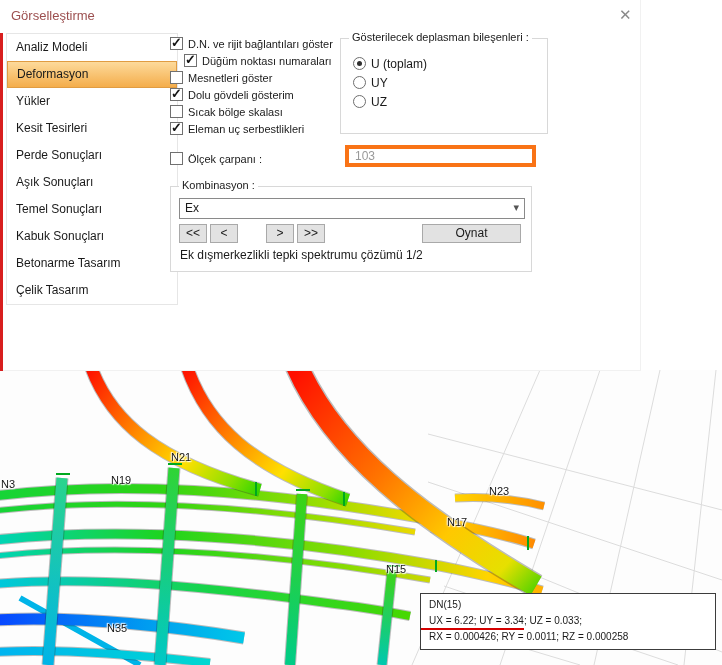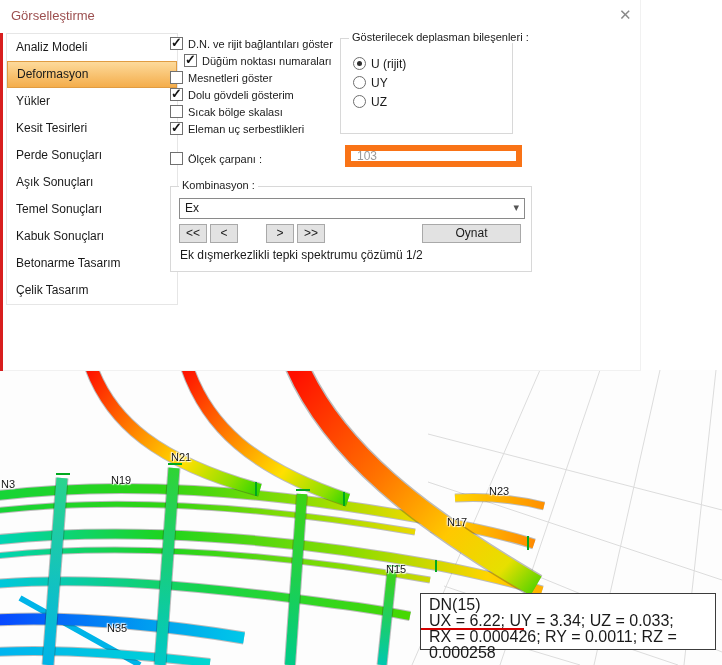--- a/index.html
+++ b/index.html
@@ -8,47 +8,47 @@
   .screen{position:relative;width:722px;height:665px;background:#fff;overflow:hidden;font-size:12px;color:#1a1a1a;}
 
   
   .viewport{position:absolute;left:0;top:370px;width:722px;height:295px;background:#fdfdfd;}
   .viewport svg{display:block;}
   .node-label{position:absolute;font-size:11px;color:#161616;z-index:3;
     text-shadow:0 0 2px #fff,0 0 3px #fff,1px 1px 1px #fff,-1px -1px 1px #fff;}
 
   
   .tooltip{position:absolute;left:420px;top:593px;width:296px;height:57px;background:#fff;
-    border:1px solid #3c3c3c;padding:3px 8px;line-height:16px;font-size:16px;z-index:5;}
+    border:1px solid #3c3c3c;padding:3px 8px;line-height:16px;font-size:10px;z-index:5;}
   .tip-line2{white-space:nowrap;}
   .tip-redline{position:absolute;left:0;top:34px;width:103px;height:2px;background:#d40000;}
 
   
   .dialog{position:absolute;left:0;top:0;width:641px;height:371px;background:#fff;z-index:10;
     border-right:1px solid #f1f1f1;border-bottom:1px solid #f1f1f1;}
   .red-strip{position:absolute;left:0;top:33px;width:3px;height:338px;background:#d81e1e;}
   .dlg-title{position:absolute;left:11px;top:8px;color:#9c4f4f;font-size:13px;}
   .dlg-close{position:absolute;left:619px;top:6px;color:#8a8a8a;font-size:15px;cursor:pointer;}
 
   .sidebar{position:absolute;left:6px;top:33px;width:172px;border:1px solid #e6e6e6;background:#fff;}
   .sb-item{height:27px;line-height:27px;padding-left:9px;cursor:pointer;white-space:nowrap;}
   .sb-item.selected{background:linear-gradient(#fdda9b,#f4ad4b);border:1px solid #e09c42;line-height:25px;}
 
   .checks{position:absolute;left:170px;top:33px;font-size:11px;}
   .chk-row{display:flex;align-items:flex-end;height:17px;cursor:pointer;white-space:nowrap;}
   .chk-row.indent{margin-left:14px;}
   .chk{width:13px;height:13px;border:1px solid #707070;background:#fff;margin-right:5px;position:relative;flex:0 0 13px;}
   .chk.on::after{content:"✓";position:absolute;left:0;top:-3px;font-size:13px;font-weight:bold;color:#141414;}
   .scale-row{position:absolute;left:170px;top:148px;font-size:11px;}
-  .scale-input{position:absolute;left:345px;top:145px;width:177px;height:22px;border:6px solid #f97316;
+  .scale-input{position:absolute;left:345px;top:145px;width:191px;height:22px;border:4px solid #f97316;
     color:#999;padding-left:6px;font-size:12px;font-family:inherit;background:#fff;}
 
   .groupbox{position:absolute;border:1px solid #d8d8d8;background:#fff;}
   .gb-label{position:absolute;top:-8px;left:8px;background:#fff;padding:0 3px;font-size:11px;white-space:nowrap;}
-  #disp-group{left:340px;top:38px;width:173px;height:96px;}
+  #disp-group{left:340px;top:38px;width:208px;height:96px;}
   .radio-rows{padding:15px 0 0 12px;}
   .radio-row{display:flex;align-items:center;height:19px;cursor:pointer;}
   .radio{width:13px;height:13px;border:1px solid #6e6e6e;border-radius:50%;margin-right:5px;position:relative;flex:0 0 13px;background:#fff;}
   .radio.on::after{content:"";position:absolute;left:3px;top:3px;width:5px;height:5px;border-radius:50%;background:#2f2f2f;}
 
   #comb-group{left:170px;top:186px;width:362px;height:86px;}
   .combo{position:absolute;left:8px;top:11px;width:346px;height:21px;border:1px solid #8a8a8a;background:#fff;cursor:pointer;}
   .combo-value{position:absolute;left:5px;top:2px;}
   .combo-arrow{position:absolute;right:5px;top:2px;color:#555;font-size:11px;}
   .nav-btns{position:absolute;left:8px;top:37px;height:19px;width:346px;}
@@ -267,21 +267,21 @@
       <span class="chk"></span>
       <span>Ölçek çarpanı :</span>
     </label>
     <input class="scale-input" readonly="" value="103" style="">
 
     <div class="groupbox" id="disp-group">
       <span class="gb-label">Gösterilecek deplasman bileşenleri :</span>
       <div class="radio-rows">
         <label class="radio-row">
           <span class="radio on"></span>
-          <span>U (rijit)</span>
+          <span>U (toplam)</span>
         </label>
         <label class="radio-row">
           <span class="radio"></span>
           <span>UY</span>
         </label>
         <label class="radio-row">
           <span class="radio"></span>
           <span>UZ</span>
         </label>
       </div>

